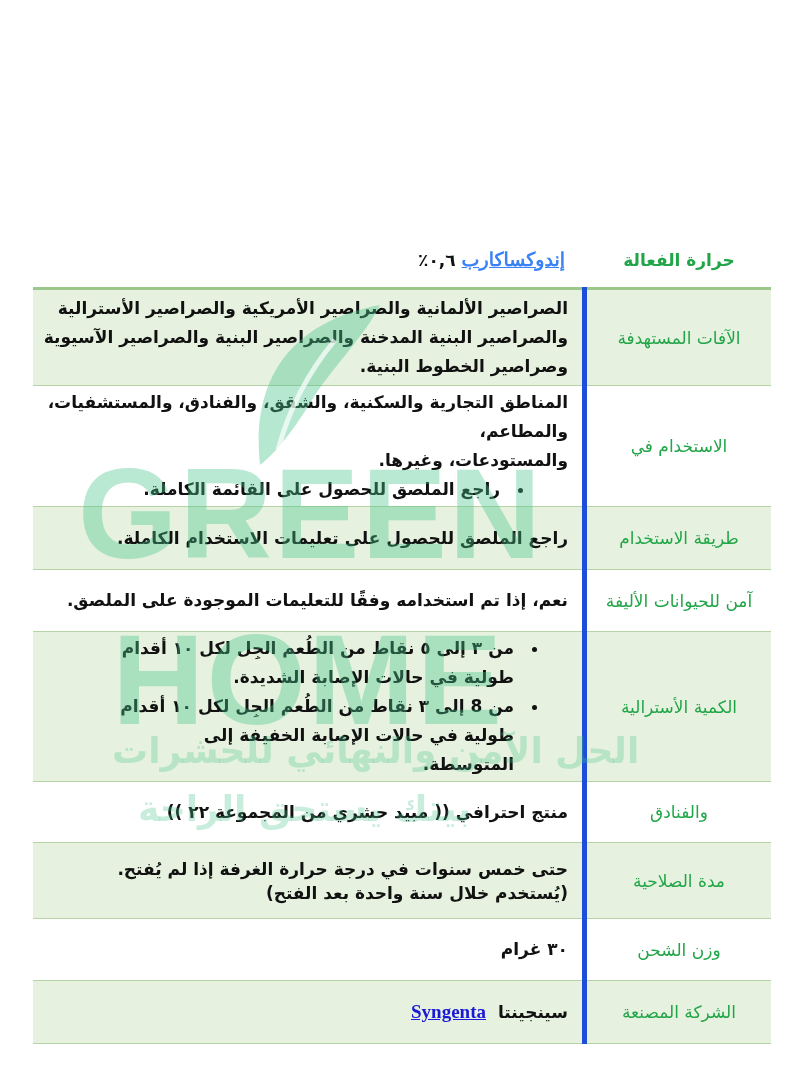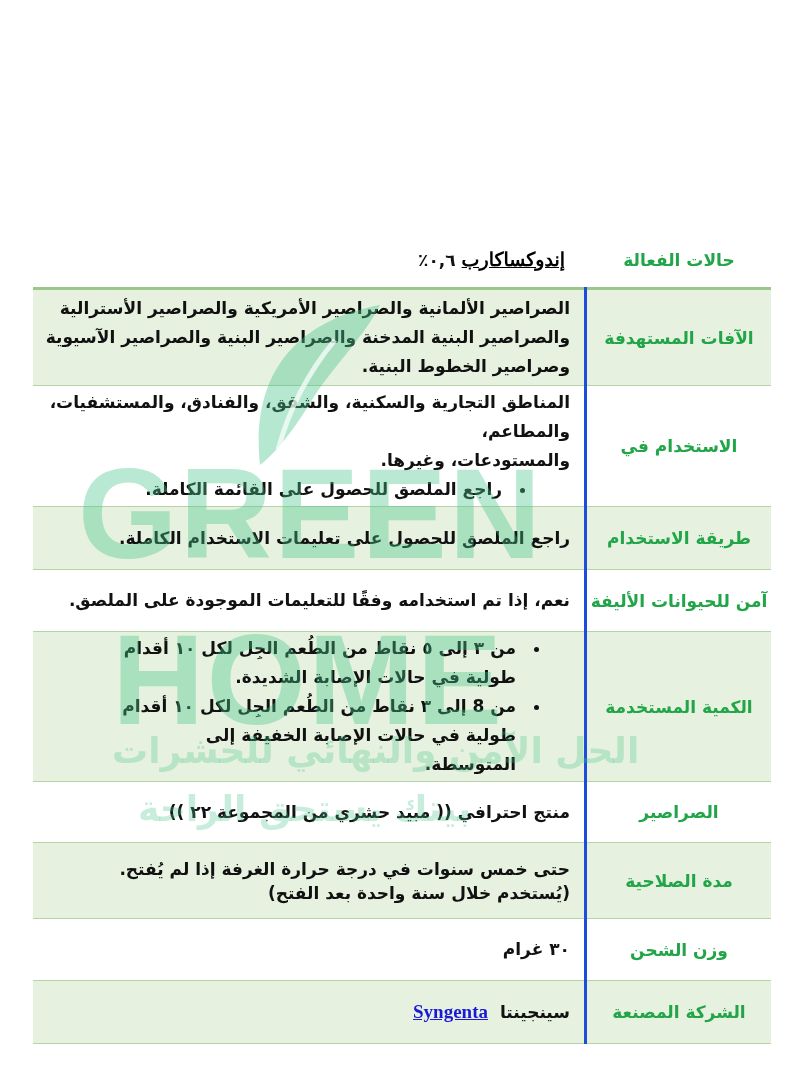--- a/index.html
+++ b/index.html
@@ -7,30 +7,30 @@
          font-family: "DejaVu Sans", "Liberation Sans", sans-serif; }
   .page { position: absolute; left: 0; top: 0; width: 800px; height: 1090px; }
 
   
   .first-row { position: absolute; left: 33px; top: 232px; width: 738px; height: 55px; direction: rtl; }
   .first-row .lbl { position: absolute; right: 0; top: 0; width: 184px; height: 55px;
                     display: flex; align-items: center; justify-content: center;
                     color: #22a548; font-weight: bold; font-size: 17px; }
   .first-row .val { position: absolute; right: 200px; top: 0; height: 55px;
                     display: flex; align-items: center; font-size: 17px; font-weight: bold; color: #111; }
-  .first-row .val a { color: #000000; text-decoration: underline; margin-left: 6px; }
+  .first-row .val a { color: #3b82f6; text-decoration: underline; margin-left: 6px; }
 
   table.spec { position: absolute; left: 33px; top: 287px; width: 738px; border-collapse: collapse;
                direction: rtl; table-layout: fixed; }
   table.spec tr { border-bottom: 1px solid #b5d3a4; }
   table.spec tr:first-child { border-top: 3px solid #9cc78b; }
   table.spec tr.shaded td { background: rgba(221,237,210,0.72); }
   table.spec td { padding: 0; vertical-align: middle; }
-  table.spec td.lbl { width: 184px; border-left: 3px solid #1d4ed8; text-align: center;
-                      color: #22a548; font-weight: bold; font-size: 17px; }
+  table.spec td.lbl { width: 184px; border-left: 5px solid #1d4ed8; text-align: center;
+                      color: #22a548; font-weight: normal; font-size: 17px; }
   table.spec td.val { padding: 2px 14px 2px 8px; text-align: right; font-size: 17px;
                       font-weight: bold; color: #111; line-height: 29px; }
   table.spec td.val ul { margin: 0; padding: 0 34px 0 0; list-style: disc; }
   table.spec td.val ul.single { padding-right: 62px; text-align: right; }
   table.spec td.val ul li { padding-right: 6px; }
   .val a { color: #1a1ad6; text-decoration: underline; font-family: "Liberation Serif", serif; font-size: 19px; margin-right: 6px; }
 
   
   .wm { position: absolute; pointer-events: none; z-index: 3; }
   .wm-word { font-family: "Liberation Sans", sans-serif; font-weight: bold; color: rgba(72,196,140,0.38);
@@ -38,21 +38,21 @@
   .wm-ar { font-family: "DejaVu Sans", sans-serif; font-weight: bold; color: rgba(72,196,140,0.30);
            font-size: 36px; direction: rtl; white-space: nowrap; }
   .leaf { position: absolute; left: 240px; top: 300px; width: 150px; height: 170px; z-index: 3; pointer-events: none; }
 </style>
 </head>
 <body>
 
 <div class="page">
 
   <div class="first-row">
-    <div class="lbl">حالات الفعالة</div>
+    <div class="lbl">حرارة الفعالة</div>
     <div class="val">
       <a href="#">إندوكساكارب</a>
       <span>٠,٦٪</span>
     </div>
   </div>
 
   <table class="spec">
     <tbody>
 
       <tr class="shaded" style="height:97px">
@@ -79,31 +79,31 @@
         <td class="lbl">طريقة الاستخدام</td>
         <td class="val">راجع الملصق للحصول على تعليمات الاستخدام الكاملة.</td>
       </tr>
 
       <tr style="height:62px">
         <td class="lbl">آمن للحيوانات الأليفة</td>
         <td class="val">نعم، إذا تم استخدامه وفقًا للتعليمات الموجودة على الملصق.</td>
       </tr>
 
       <tr class="shaded" style="height:130px">
-        <td class="lbl">الكمية المستخدمة</td>
+        <td class="lbl">الكمية الأسترالية</td>
         <td class="val">
           <ul style="padding-right:48px; width:400px;">
             <li>من ٣ إلى ٥ نقاط من الطُعم الجِل لكل ١٠ أقدام طولية في حالات الإصابة الشديدة.</li>
             <li>من 8 إلى ٣ نقاط من الطُعم الجِل لكل ١٠ أقدام طولية في حالات الإصابة الخفيفة إلى المتوسطة.</li>
           </ul>
         </td>
       </tr>
 
       <tr style="height:61px">
-        <td class="lbl">الصراصير</td>
+        <td class="lbl">والفنادق</td>
         <td class="val">منتج احترافي (( مبيد حشري من المجموعة ٢٢ ))</td>
       </tr>
 
       <tr class="shaded" style="height:76px">
         <td class="lbl">مدة الصلاحية</td>
         <td class="val" style="line-height:24px;">
           <div>حتى خمس سنوات في درجة حرارة الغرفة إذا لم يُفتح.</div>
           <div>(يُستخدم خلال سنة واحدة بعد الفتح)</div>
         </td>
       </tr>

